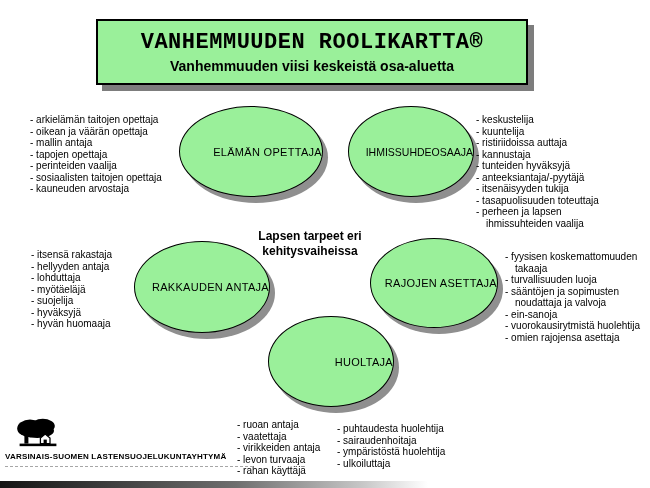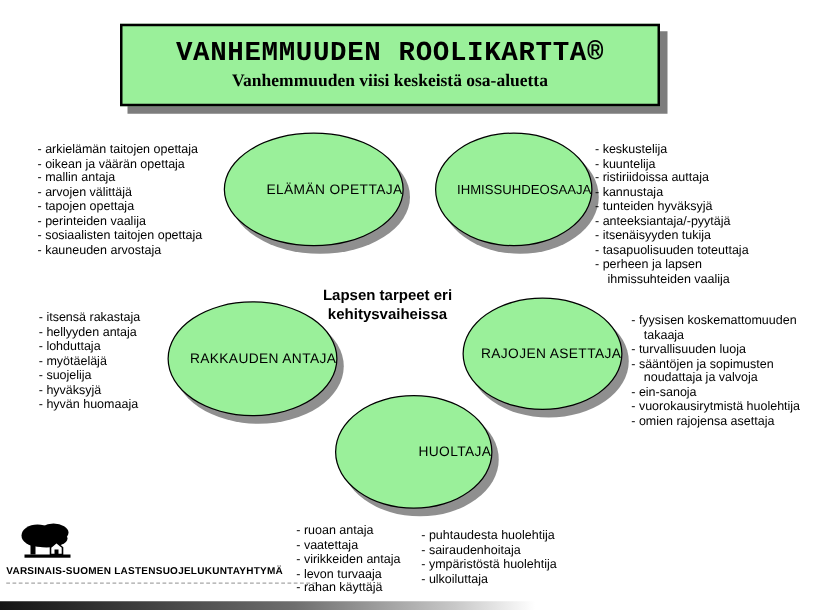--- a/index.html
+++ b/index.html
@@ -9,21 +9,21 @@
   }
   
   .title-box{
     position:absolute;left:96px;top:19px;width:428px;height:62px;
     background:#9af09a;border:2px solid #000;
     box-shadow:6px 6px 0 0 #7d7d7d;
     display:flex;flex-direction:column;align-items:center;justify-content:center;
     text-align:center;
   }
   .title-main{font-size:22px;font-weight:bold;letter-spacing:0.5px;line-height:26px;font-family:Liberation Mono, monospace;}
-  .title-sub{font-size:14px;font-weight:bold;margin-top:2px;font-family:Liberation Serif, serif;}
+  .title-sub{font-size:14px;font-weight:bold;margin-top:2px;}
   
   .ellipse{
     position:absolute;background:#9af09a;border:1.5px solid #000;border-radius:50%;
     box-shadow:5px 6px 0 0 #8f8f8f;
     display:flex;align-items:center;justify-content:flex-end;text-align:center;
   }
   .ellipse .role-label{font-size:11px;letter-spacing:0.3px;white-space:nowrap;}
   .el-elaman{left:179px;top:106px;width:142px;height:89px;}
   .el-ihmissuhde{left:348px;top:106px;width:124px;height:89px;}
   .el-ihmissuhde .role-label{font-size:10.5px;letter-spacing:0;}
@@ -83,21 +83,20 @@
     <span class="role-label">RAJOJEN ASETTAJA</span>
   </div>
   <div class="ellipse el-huoltaja">
     <span class="role-label">HUOLTAJA</span>
   </div>
 
   <ul class="task-list list-tl">
       <li>arkielämän taitojen opettaja</li>
       <li>oikean ja väärän opettaja</li>
       <li>mallin antaja</li>
-      <li>arvojen välittäjä</li>
       <li>tapojen opettaja</li>
       <li>perinteiden vaalija</li>
       <li>sosiaalisten taitojen opettaja</li>
       <li>kauneuden arvostaja</li>
     </ul>
   <ul class="task-list list-tr">
       <li>keskustelija</li>
       <li>kuuntelija</li>
       <li>ristiriidoissa auttaja</li>
       <li>kannustaja</li>

